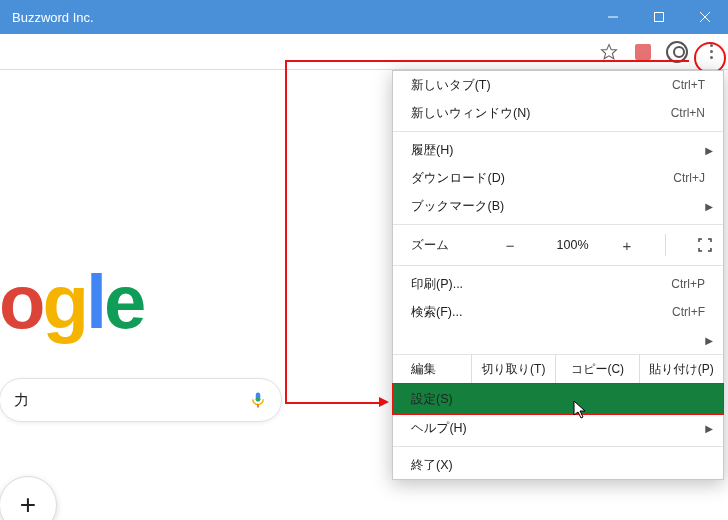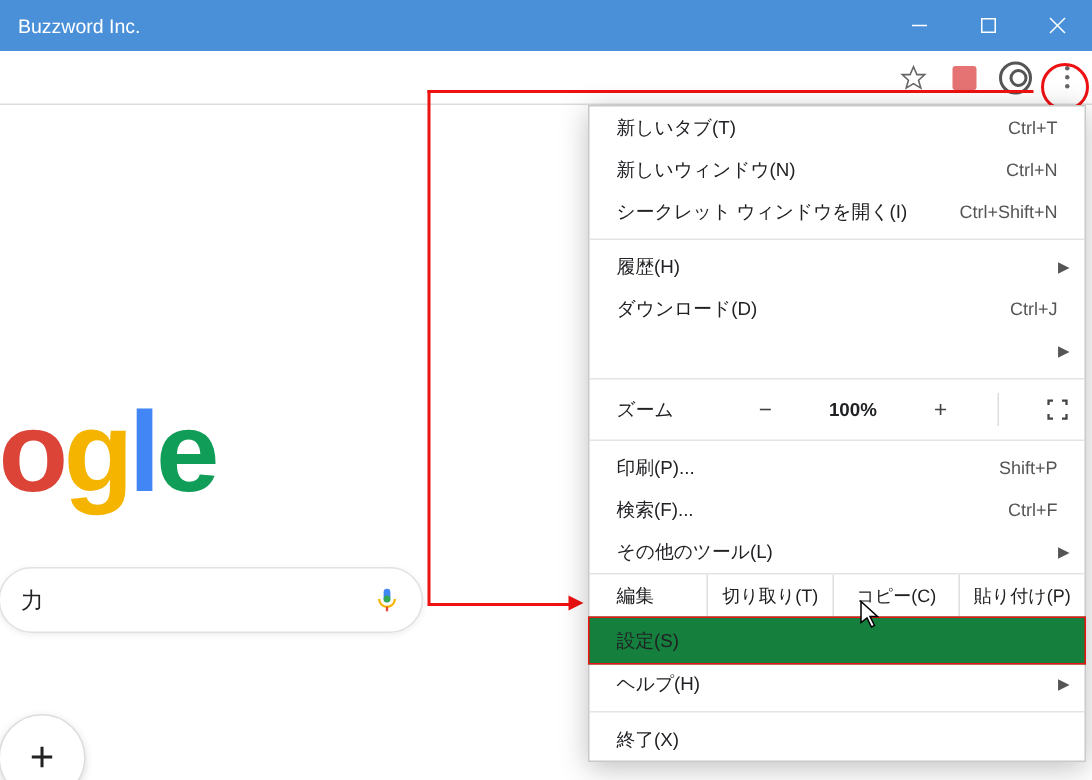--- a/index.html
+++ b/index.html
@@ -36,21 +36,21 @@
 
   .menu { position:absolute; top:70px; right:4px; width:332px; background:#fff; border:1px solid #c9c9c9; box-shadow:0 4px 18px rgba(0,0,0,0.25); font-size:12.5px; color:#202124; }
   .menu .row { height:28px; display:flex; align-items:center; padding:0 18px; position:relative;justify-content:flex-end; }
   .menu .row .label { flex:1; }
   .menu .row .shortcut { color:#555; font-size:12px; }
   .menu .row .chev { position:absolute; right:10px; color:#555; font-size:10px; }
   .menu .sep { height:1px; background:#e3e3e3; margin:4px 0; }
   .menu .zoomrow { height:32px; display:flex; align-items:center; padding-left:18px;gap:20px; }
   .menu .zoomrow .label { width:76px; }
   .menu .zoomrow .zbtn { width:46px; text-align:center; color:#444; font-size:15px; }
-  .menu .zoomrow .zval { width:50px; text-align:center; font-size:12.5px;font-weight:bold; }
+  .menu .zoomrow .zval { width:50px; text-align:right; font-size:12.5px; }
   .menu .zoomrow .divv { width:1px; height:22px; background:#ddd; }
   .menu .zoomrow .fs { width:46px; display:flex; align-items:center; justify-content:center; }
   .menu .editrow { height:30px; display:flex; align-items:center; padding-left:18px; border-top:1px solid #e3e3e3; border-bottom:1px solid #e3e3e3; }
   .menu .editrow .label { width:60px; }
   .menu .editrow .eb { flex:1; text-align:center; border-left:1px solid #ddd; font-size:12px; height:29px; display:flex; align-items:center; justify-content:center; }
   .menu .row.highlight { background:#15803d; border:1.5px solid #e11; height:32px; margin:-1px; }
 
   .red-arrow-h { position:absolute; border-top:2px solid #e11; }
   .red-arrow-v { position:absolute; border-left:2px solid #e11; }
   .arrowhead { position:absolute; width:0; height:0; border-top:5px solid transparent; border-bottom:5px solid transparent; border-left:10px solid #e11; }
@@ -131,60 +131,56 @@
 
 <div class="menu">
   <div class="row">
       <span class="label">新しいタブ(T)</span>
       <span class="shortcut">Ctrl+T</span>
     </div>
   <div class="row">
       <span class="label">新しいウィンドウ(N)</span>
       <span class="shortcut">Ctrl+N</span>
     </div>
-  <div class="row">
-      <span class="label">シークレット ウィンドウを開く(I)</span>
-      <span class="shortcut">Ctrl+Shift+N</span>
-    </div>
   <div class="sep"></div>
   <div class="row">
       <span class="label">履歴(H)</span>
       <span class="chev">▶</span>
     </div>
   <div class="row">
       <span class="label">ダウンロード(D)</span>
       <span class="shortcut">Ctrl+J</span>
     </div>
   <div class="row">
+      <span class="label">ブックマーク(B)</span>
       <span class="chev">▶</span>
     </div>
   <div class="sep"></div>
   <div class="zoomrow nohover">
     <span class="label">ズーム</span>
     <span class="zbtn">−</span>
     <span class="zval">100%</span>
     <span class="zbtn">+</span>
     <span class="divv"></span>
     <span class="fs">
       <svg width="14" height="14" viewBox="0 0 14 14" fill="none" stroke="#444" stroke-width="1.5">
           <path d="M1 4V1h3M13 4V1h-3M1 10v3h3M13 10v3h-3"></path>
         </svg>
     </span>
   </div>
   <div class="sep"></div>
   <div class="row">
       <span class="label">印刷(P)...</span>
-      <span class="shortcut">Shift+P</span>
+      <span class="shortcut">Ctrl+P</span>
     </div>
   <div class="row">
       <span class="label">検索(F)...</span>
       <span class="shortcut">Ctrl+F</span>
     </div>
   <div class="row">
-      <span class="label">その他のツール(L)</span>
       <span class="chev">▶</span>
     </div>
   <div class="editrow nohover">
     <span class="label">編集</span>
     <span class="eb">切り取り(T)</span>
     <span class="eb">コピー(C)</span>
     <span class="eb">貼り付け(P)</span>
   </div>
   <div class="row highlight">
       <span class="label">設定(S)</span>

